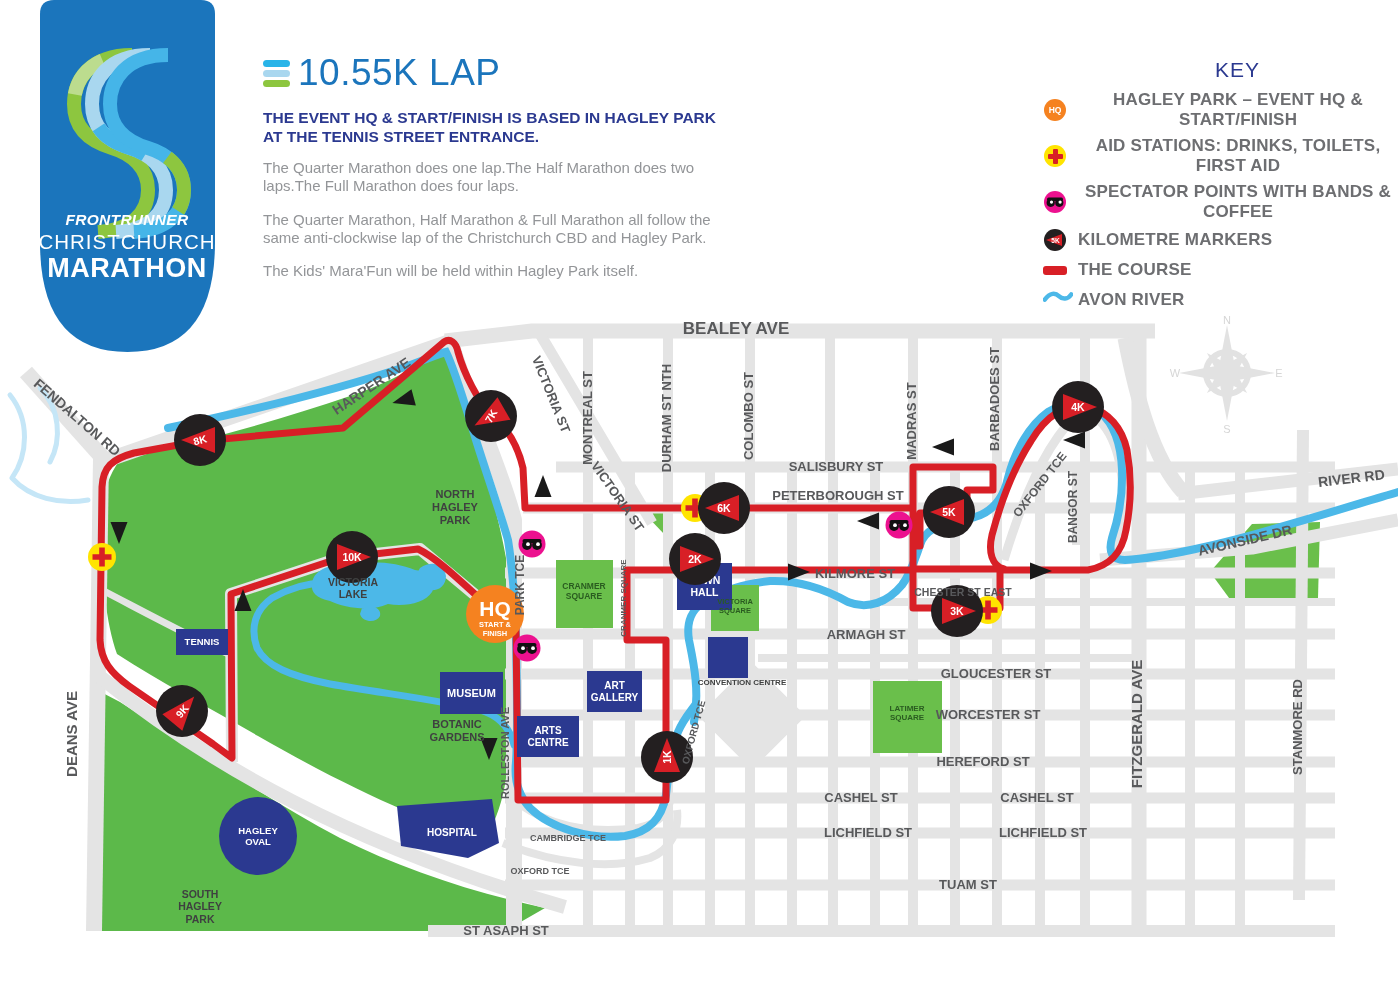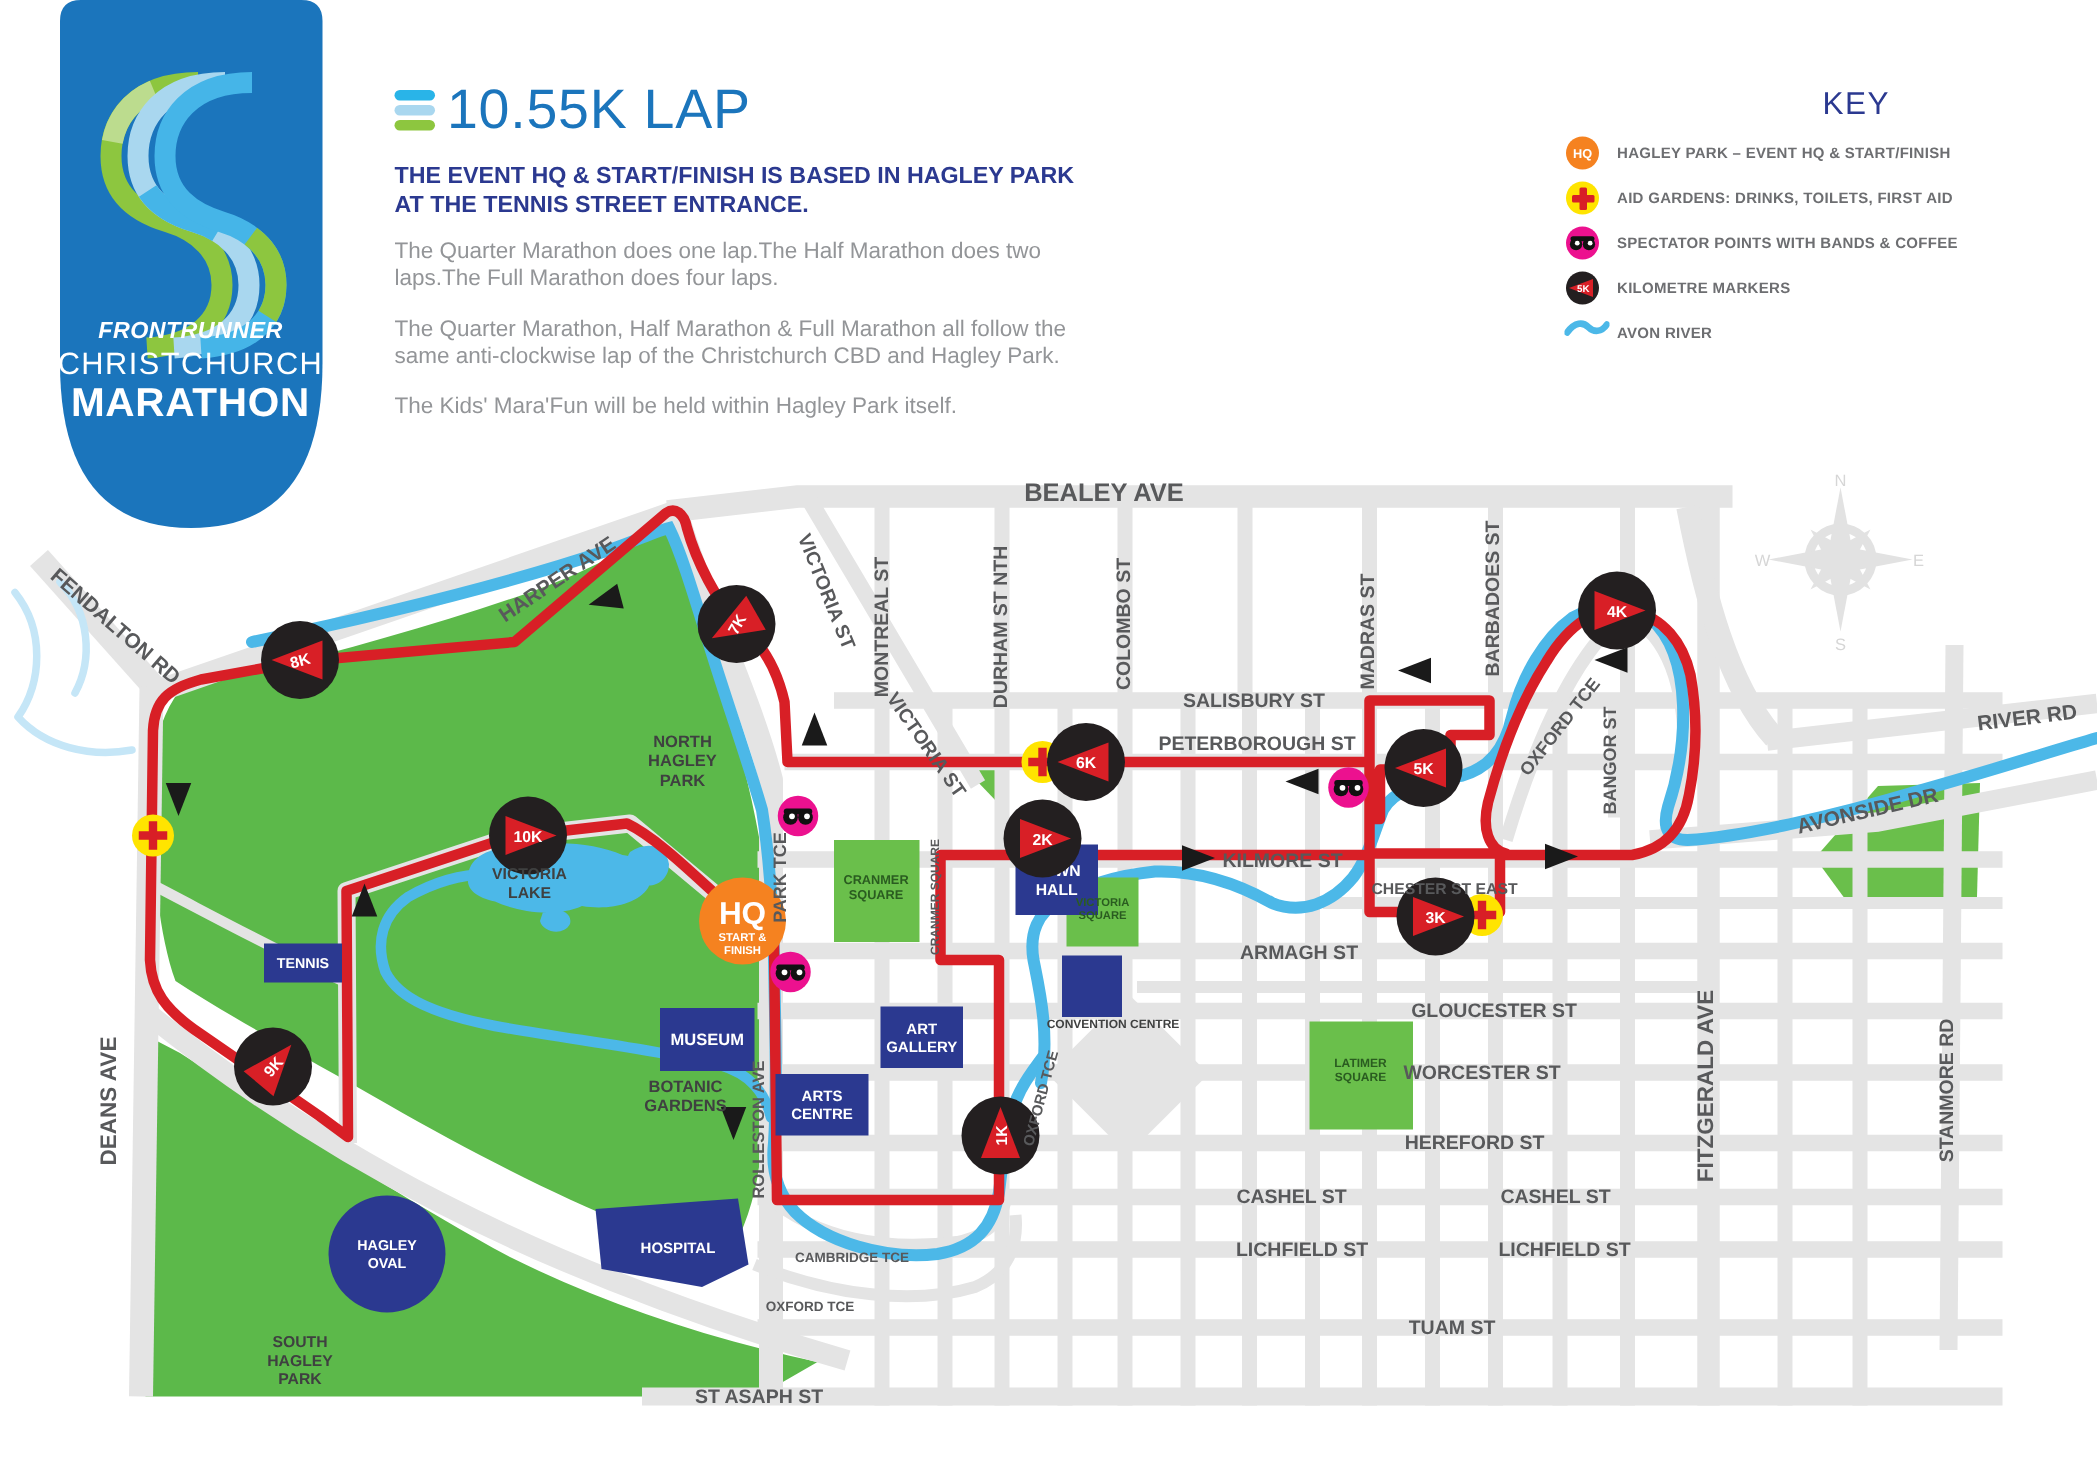--- a/index.html
+++ b/index.html
@@ -21,21 +21,21 @@
   .lap-icon .b3{background:#8dc63f;}
   .page-title{font-size:37px;color:#1b75bc;font-weight:400;letter-spacing:.5px;margin:0;}
   .subtitle{margin-top:15px;font-size:15.5px;line-height:1.2;font-weight:700;color:#2b3990;}
   .para{margin-top:13px;font-size:15px;line-height:1.22;color:#939598;}
 
   
   .key{position:absolute;left:1043px;top:58px;width:355px;text-align:center;}
   .key-title{font-size:21px;color:#2b3990;font-weight:400;letter-spacing:1px;margin:0 0 8px 34px;}
   .key-row{display:flex;align-items:center;gap:11px;margin:6px 0;}
   .key-ic{width:24px;height:24px;flex:0 0 24px;display:flex;align-items:center;justify-content:center;position:relative;}
-  .key-lbl{font-size:10px;font-weight:700;color:#6d6e71;letter-spacing:.2px;}
+  .key-lbl{font-size:17px;font-weight:700;color:#6d6e71;letter-spacing:.2px;}
   .ic-circle{width:22px;height:22px;border-radius:50%;display:flex;align-items:center;justify-content:center;}
   .ic-hq{background:#f58220;color:#fff;font-size:8.5px;font-weight:700;}
   .ic-aid{background:#ffe400;position:relative;}
   .ic-aid::before{content:"";position:absolute;left:8.5px;top:3.5px;width:5px;height:15px;background:#d81f26;border-radius:1px;}
   .ic-aid::after{content:"";position:absolute;left:3.5px;top:8.5px;width:15px;height:5px;background:#d81f26;border-radius:1px;}
   .ic-course{width:27px;height:9px;border-radius:3px;background:#d81f26;}
 </style>
 </head>
 <body>
 
@@ -355,21 +355,21 @@
     <div class="key-row">
       <span class="key-ic">
           <span class="ic-circle ic-hq">HQ</span>
         </span>
       <span class="key-lbl">HAGLEY PARK – EVENT HQ &amp; START/FINISH</span>
     </div>
     <div class="key-row">
       <span class="key-ic">
           <span class="ic-circle ic-aid"></span>
         </span>
-      <span class="key-lbl">AID GARDENS: DRINKS, TOILETS, FIRST AID</span>
+      <span class="key-lbl">AID STATIONS: DRINKS, TOILETS, FIRST AID</span>
     </div>
     <div class="key-row">
       <span class="key-ic">
         <svg width="24" height="24" viewBox="-12 -12 24 24">
             <circle r="11" fill="#ec118f"></circle>
             <rect x="-8" y="-4.5" width="16" height="3.4" rx="1.7" fill="#111"></rect>
             <circle cx="-4.3" cy="0.8" r="4.1" fill="#111"></circle>
             <circle cx="4.3" cy="0.8" r="4.1" fill="#111"></circle>
             <circle cx="-3.5" cy="0.1" r="1.6" fill="#fff"></circle>
             <circle cx="5.1" cy="0.1" r="1.6" fill="#fff"></circle>
@@ -382,20 +382,26 @@
         <svg width="24" height="24" viewBox="-12 -12 24 24">
             <circle r="11" fill="#231f20"></circle>
             <polygon points="7,-6 -9,0 7,6" fill="#d81f26"></polygon>
             <text x="0.5" y="2.5" text-anchor="middle" font-size="6.5" font-weight="700" fill="#fff">5K</text>
           </svg>
       </span>
       <span class="key-lbl">KILOMETRE MARKERS</span>
     </div>
     <div class="key-row">
       <span class="key-ic">
+          <span class="ic-course"></span>
+        </span>
+      <span class="key-lbl">THE COURSE</span>
+    </div>
+    <div class="key-row">
+      <span class="key-ic">
         <svg width="30" height="18" viewBox="0 0 34 18">
             <path d="M2,12 C8,4 14,4 18,8 C22,12 28,12 32,6" fill="none" stroke="#4cb8e8" stroke-width="5" stroke-linecap="round"></path>
           </svg>
       </span>
       <span class="key-lbl">AVON RIVER</span>
     </div>
   </div>
 
 </div>
 

